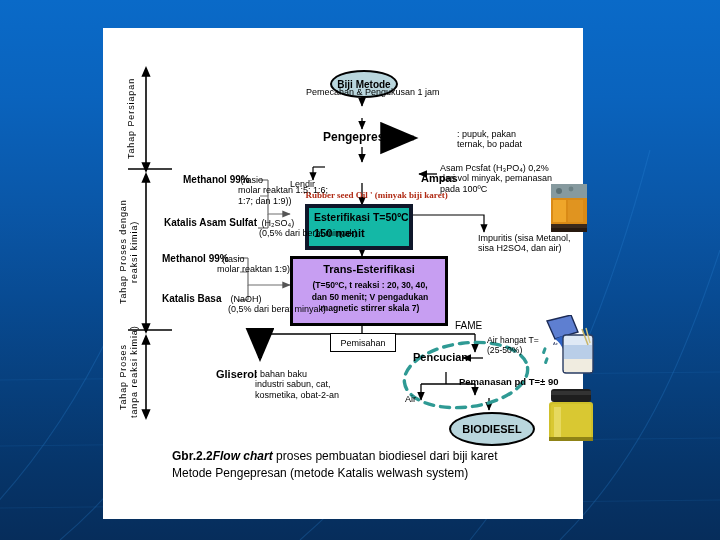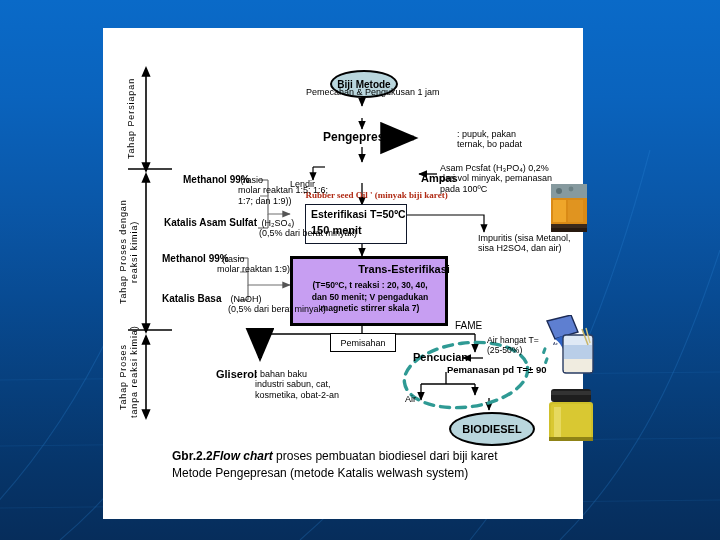--- a/index.html
+++ b/index.html
@@ -29,21 +29,21 @@
     text-align:center;letter-spacing:.9px;
     font-size:9px;color:#000;line-height:1.25;white-space:pre;
   }
   
   .ellipse{
     position:absolute;border:2px solid #000;border-radius:50%;
     background:#b9d6dd;display:flex;align-items:center;justify-content:center;
     font-weight:bold;color:#000;
   }
   .boxgold{
-    position:absolute;background:#ffffff;border:1px solid #0f172a;
+    position:absolute;background:#14b8a6;border:4px solid #0f172a;
     color:#000;font-weight:bold;
   }
   .boxpurple{
     position:absolute;background:#c79ef2;border:3px solid #000;
     color:#000;text-align:center;
   }
   .boxplain{
     position:absolute;background:#fff;border:1px solid #000;
     display:flex;align-items:center;justify-content:center;
   }
@@ -204,21 +204,21 @@
 
   <div class="boxgold" style="left:305px;top:204px;width:100px;height:38px;">
     <div class="t b" style="left:5px;top:3px;font-size:10.5px;">Esterifikasi T=50ºC</div>
     <div class="t b" style="left:5px;top:19px;font-size:11px;">150 menit</div>
   </div>
 
   <div class="t" style="left:478px;top:233px;font-size:9px;">Impuritis (sisa Metanol,
 sisa H2SO4, dan air)</div>
 
   <div class="boxpurple" style="left:290px;top:256px;width:152px;height:64px;">
-    <div class="t b" style="left:0;top:4px;width:152px;text-align:center;font-size:11px;padding-left:35px;">Trans-Esterifikasi</div>
+    <div class="t b" style="left:0;top:4px;width:152px;text-align:center;font-size:11px;">Trans-Esterifikasi</div>
     <div class="t b" style="left:0;top:21px;width:154px;text-align:center;font-size:8.6px;line-height:1.35;">(T=50ºC, t reaksi : 20, 30, 40,
 dan 50 menit; V pengadukan
 magnetic stirrer skala 7)</div>
   </div>
 
   <div class="boxplain" style="left:330px;top:333px;width:64px;height:17px;font-size:9px;">Pemisahan</div>
 
   <div class="t b" style="left:216px;top:368px;font-size:11px;">Gliserol</div>
   <div class="t" style="left:255px;top:369px;font-size:9px;">: bahan baku
 industri sabun, cat,
@@ -226,21 +226,21 @@
 
   <div class="t" style="left:455px;top:320px;font-size:10px;">FAME</div>
 
   <div class="t b" style="left:413px;top:351px;font-size:11px;">Pencucian</div>
 
   <div class="t" style="left:487px;top:336px;font-size:8.6px;">Air hangat T=
 (25-50%)</div>
 
   <div class="t" style="left:405px;top:394px;font-size:9px;">Air</div>
 
-  <div class="t b" style="left:447px;top:364px;font-size:9.5px;">Pemanasan pd T=± 90</div>
+  <div class="t b" style="left:447px;top:376px;font-size:9.5px;padding-left:12px;">Pemanasan pd T=± 90</div>
 
   <div class="ellipse" style="left:449px;top:412px;width:82px;height:30px;font-size:11px;">BIODIESEL</div>
 
   <div class="t b" style="left:183px;top:174px;font-size:10px;">Methanol 99%</div>
   <div class="t" style="left:238px;top:175px;font-size:9px;"> (rasio
 molar reaktan 1:5; 1:6;
 1:7; dan 1:9))</div>
 
   <div class="t b" style="left:164px;top:217px;font-size:10px;">Katalis Asam Sulfat</div>
   <div class="t" style="left:259px;top:218px;font-size:9px;"> (H₂SO₄)

